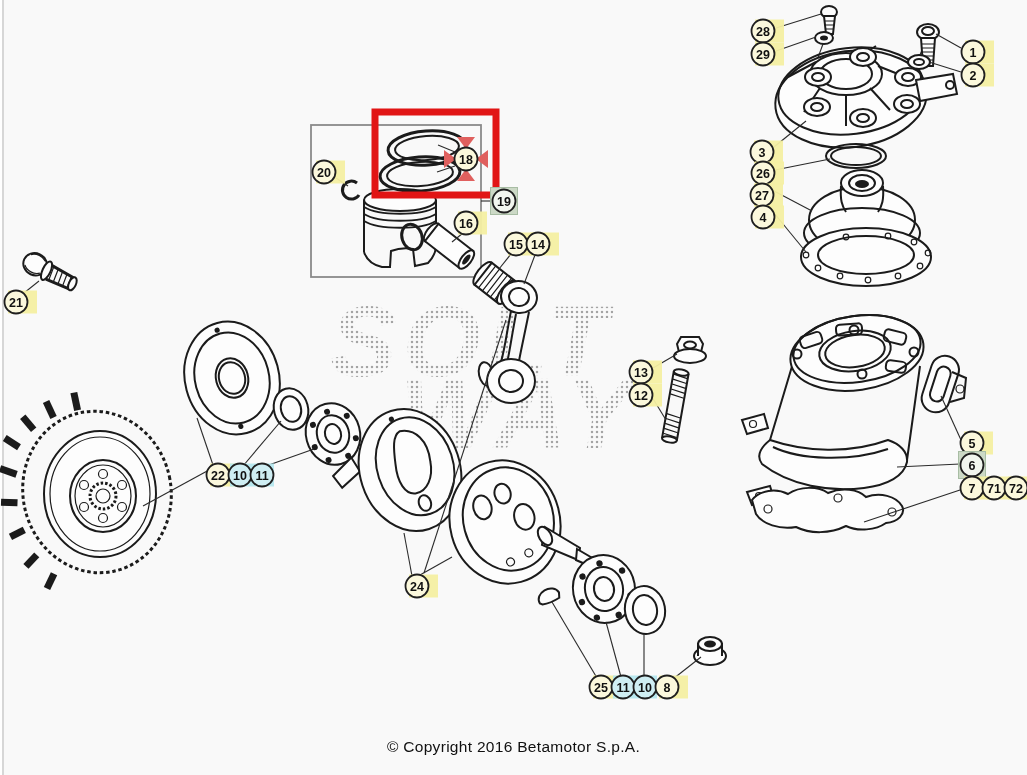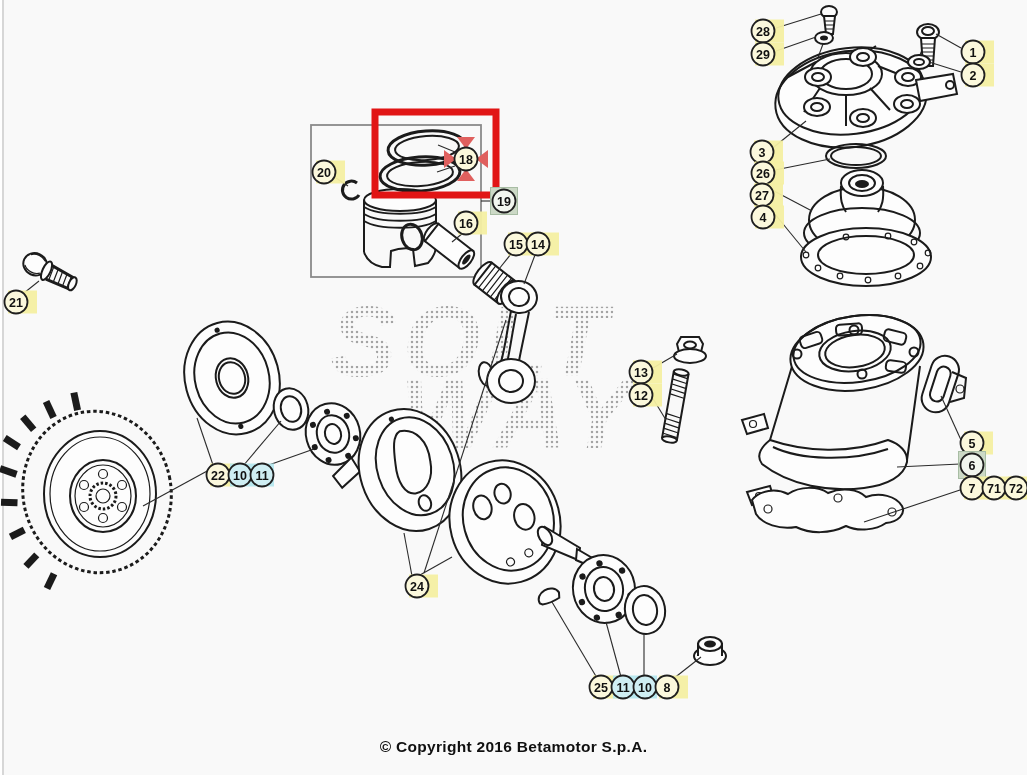--- a/index.html
+++ b/index.html
@@ -23,21 +23,21 @@
   .co.y .halo{fill:#f4efa2;opacity:.95;}
   .co.c circle{fill:#cfeef3;}
   .co.c .halo{fill:#b5e7ee;opacity:.95;}
   .co.g circle{fill:#f2f6ef;}
   .co.g .halo{fill:#ccd9c6;stroke:#a8bda4;stroke-width:1;opacity:1;}
   .redbox{fill:none;stroke:#e11515;stroke-width:7;}
   .tri{fill:#e0605e;stroke:none;}
   .graybox{fill:none;stroke:#8a8a8a;stroke-width:1.8;}
   #copyright{
     position:absolute;left:0;right:0;top:738px;text-align:center;
-    font-weight:700;font-size:15.5px;color:#101010;letter-spacing:.3px;
+    font-weight:400;font-size:15.5px;color:#101010;letter-spacing:.3px;
   }
 </style>
 </head>
 <body>
 
 <div id="edge-l1"></div>
 <div id="edge-l2"></div>
 
 <svg id="stage" width="1027" height="775" viewBox="0 0 1027 775">
   <defs>

